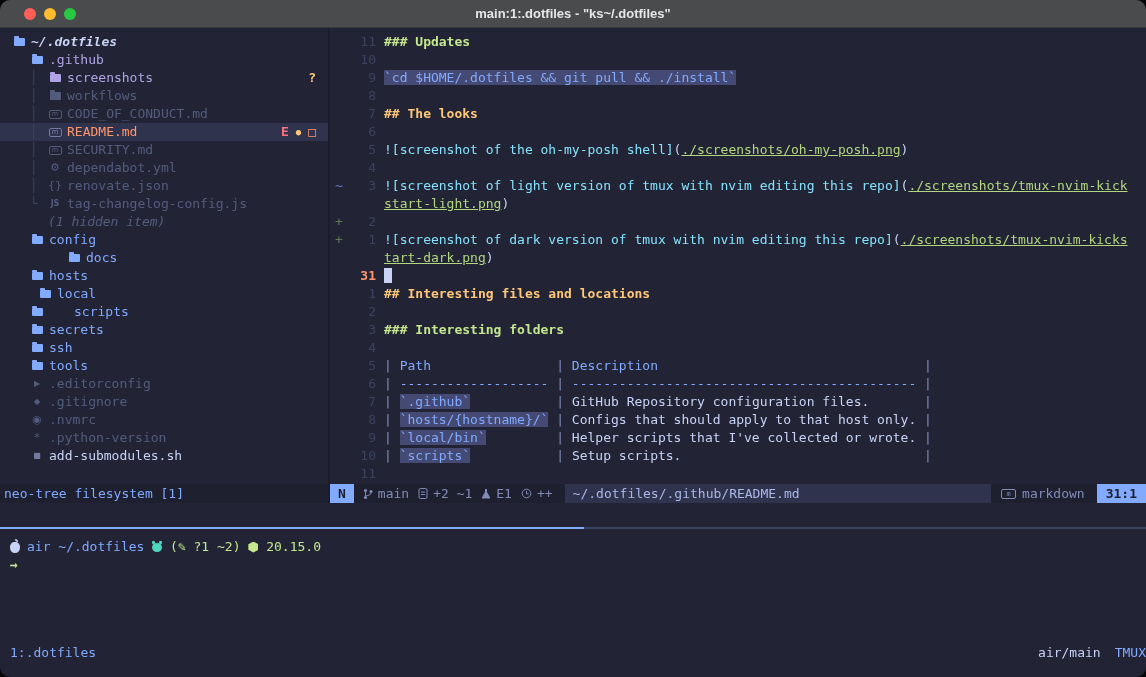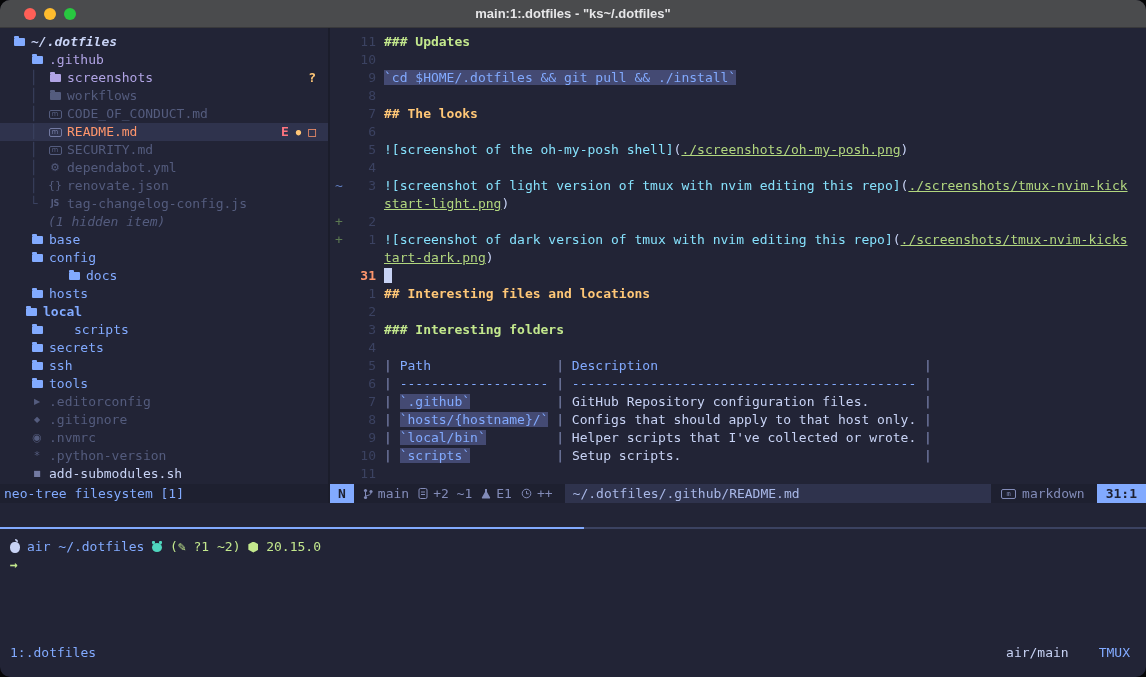--- a/index.html
+++ b/index.html
@@ -94,21 +94,21 @@
   .apple::before { content:""; position:absolute; top:-3px; left:5px; width:3px; height:3px; background:currentColor; border-radius:0 100% 0 100%; }
   .octo { width:10px; height:9px; border-radius:50%; background:currentColor; display:inline-block; position:relative; }
   .octo::before { content:""; position:absolute; top:-2px; left:0; width:3px; height:3px; background:currentColor; border-radius:1px;
                   box-shadow:7px 0 0 0 currentColor; }
   .hex { width:10px; height:11px; background:currentColor; display:inline-block;
          clip-path:polygon(50% 0,100% 25%,100% 75%,50% 100%,0 75%,0 25%); }
   .arrow { font-weight:bold; }
 
   .tmux-bar { height:22px; margin-bottom:15px; display:flex; align-items:flex-end; }
   .tmux-left { padding-left:10px; color:#82aaff; }
-  .tmux-right { margin-left:auto; padding-right:16px; display:flex; gap:30px; }
+  .tmux-right { margin-left:auto; padding-right:0; display:flex; gap:14px; }
   .tmux-sess { color:#c8d3f5; }
   .tmux-badge { color:#82aaff; }
   svg { display:block; }
 </style>
 </head>
 <body>
 
 <div class="window">
   <div class="titlebar">
     <div class="lights">
@@ -127,25 +127,24 @@
             <div class="nt-row c-purple open" style="padding-left: 30px;"><span class="ic"><span class="ic-folder"></span></span><span class="label">.github</span></div>
             <div class="nt-row c-purple" style="padding-left: 30px;"><span class="guide">│</span><span class="ic"><span class="ic-folder"></span></span><span class="label">screenshots</span><span class="marks"><span class="m-q">?</span></span></div>
             <div class="nt-row c-dim" style="padding-left: 30px;"><span class="guide">│</span><span class="ic"><span class="ic-folder"></span></span><span class="label">workflows</span></div>
             <div class="nt-row c-dim" style="padding-left: 30px;"><span class="guide">│</span><span class="ic"><span class="ic-md">m</span></span><span class="label">CODE_OF_CONDUCT.md</span></div>
             <div class="nt-row c-active sel" style="padding-left: 30px;"><span class="guide">│</span><span class="ic"><span class="ic-md">m</span></span><span class="label">README.md</span><span class="marks"><span class="m-e">E</span><span class="m-dot">●</span><span class="m-sq">□</span></span></div>
             <div class="nt-row c-dim" style="padding-left: 30px;"><span class="guide">│</span><span class="ic"><span class="ic-md">m</span></span><span class="label">SECURITY.md</span></div>
             <div class="nt-row c-dim" style="padding-left: 30px;"><span class="guide">│</span><span class="ic"><span class="ic-txt">⚙</span></span><span class="label">dependabot.yml</span></div>
             <div class="nt-row c-dim" style="padding-left: 30px;"><span class="guide">│</span><span class="ic"><span class="ic-txt">{}</span></span><span class="label">renovate.json</span></div>
             <div class="nt-row c-dim" style="padding-left: 30px;"><span class="guide">└</span><span class="ic"><span class="ic-sm" style="font-weight: bold;">JS</span></span><span class="label">tag-changelog-config.js</span></div>
             <div class="nt-row c-hidden" style="padding-left: 30px;"><span class="guide"> </span><span class="label">(1 hidden item)</span></div>
-            <div class="nt-row c-blue" style="padding-left: 30px;"><span class="ic"><span class="ic-folder"></span></span><span class="label">base</span></div>
             <div class="nt-row c-blue" style="padding-left: 30px;"><span class="ic"><span class="ic-folder"></span></span><span class="label">config</span></div>
             <div class="nt-row c-blue" style="padding-left: 30px; margin-left: 37px;"><span class="ic"><span class="ic-folder"></span></span><span class="label">docs</span></div>
             <div class="nt-row c-blue" style="padding-left: 30px;"><span class="ic"><span class="ic-folder"></span></span><span class="label">hosts</span></div>
-            <div class="nt-row c-blue" style="padding-left: 24px; font-weight: bold;"><span class="ic"><span class="ic-folder"></span></span><span class="label">local</span></div>
+            <div class="nt-row c-blue" style="padding-left: 38px;"><span class="ic"><span class="ic-folder"></span></span><span class="label">local</span></div>
             <div class="nt-row c-blue" style="padding-left: 30px; gap: 25px;"><span class="ic"><span class="ic-folder"></span></span><span class="label">scripts</span></div>
             <div class="nt-row c-blue" style="padding-left: 30px;"><span class="ic"><span class="ic-folder"></span></span><span class="label">secrets</span></div>
             <div class="nt-row c-blue" style="padding-left: 30px;"><span class="ic"><span class="ic-folder"></span></span><span class="label">ssh</span></div>
             <div class="nt-row c-blue" style="padding-left: 30px;"><span class="ic"><span class="ic-folder"></span></span><span class="label">tools</span></div>
             <div class="nt-row c-dim" style="padding-left: 30px;"><span class="ic"><span class="ic-sm">▶</span></span><span class="label">.editorconfig</span></div>
             <div class="nt-row c-dim" style="padding-left: 30px;"><span class="ic"><span class="ic-sm">◆</span></span><span class="label">.gitignore</span></div>
             <div class="nt-row c-dim" style="padding-left: 30px;"><span class="ic"><span class="ic-txt">◉</span></span><span class="label">.nvmrc</span></div>
             <div class="nt-row c-dim" style="padding-left: 30px;"><span class="ic"><span class="ic-txt">*</span></span><span class="label">.python-version</span></div>
             <div class="nt-row c-light" style="padding-left: 30px;"><span class="ic"><span class="ic-sm">■</span></span><span class="label">add-submodules.sh</span></div>
           </div>

